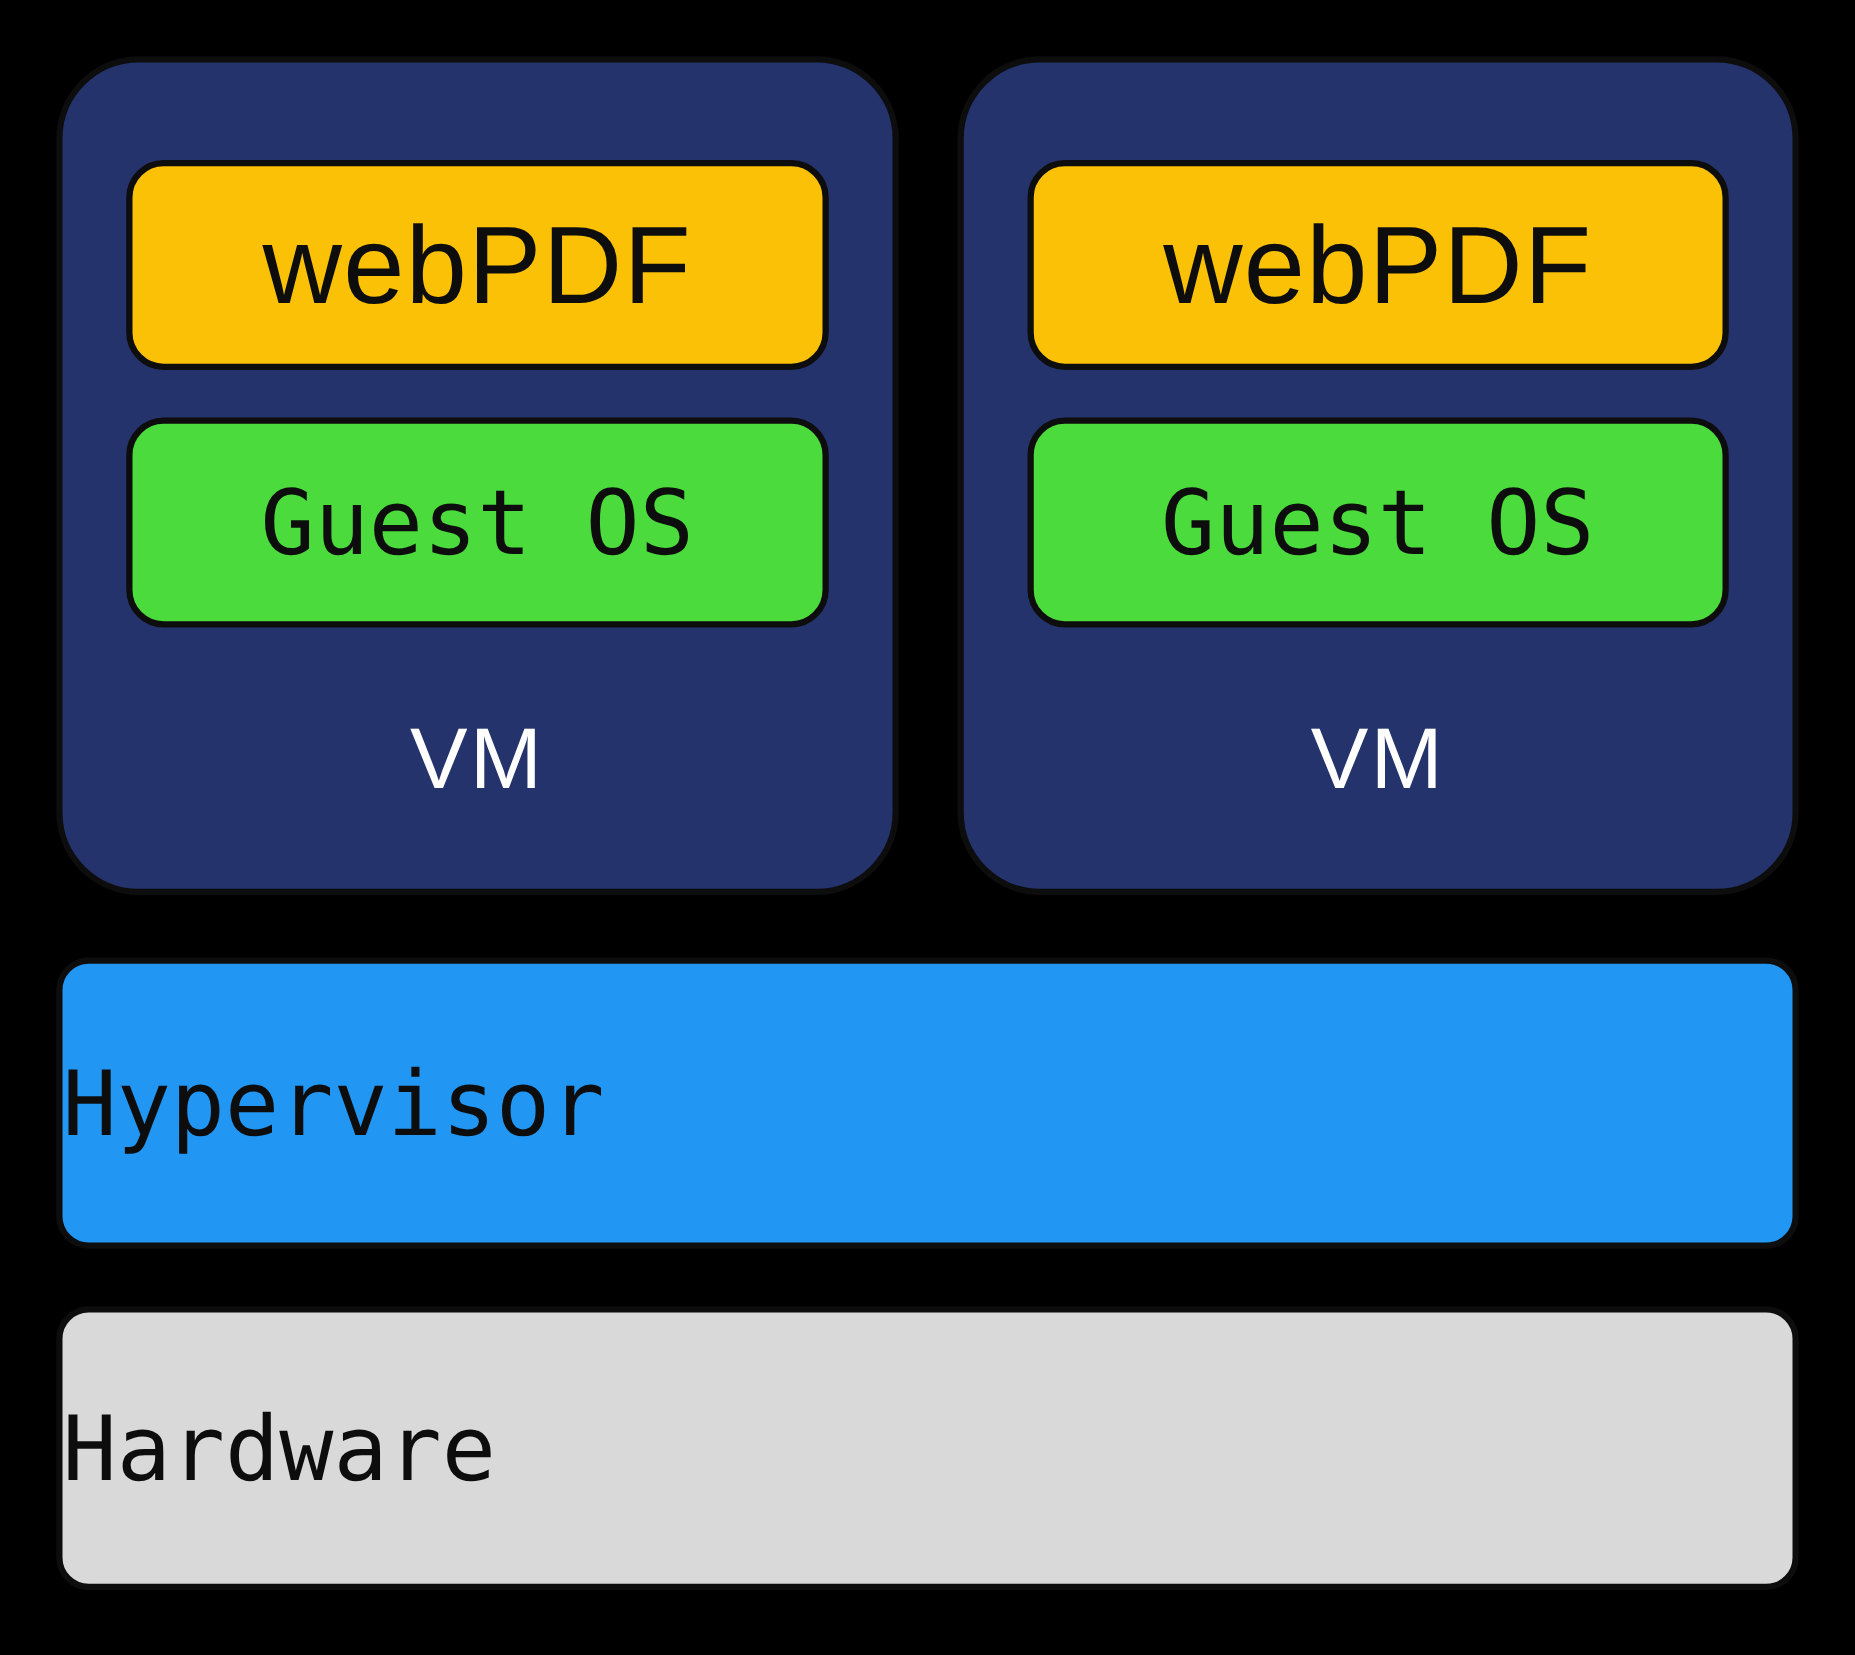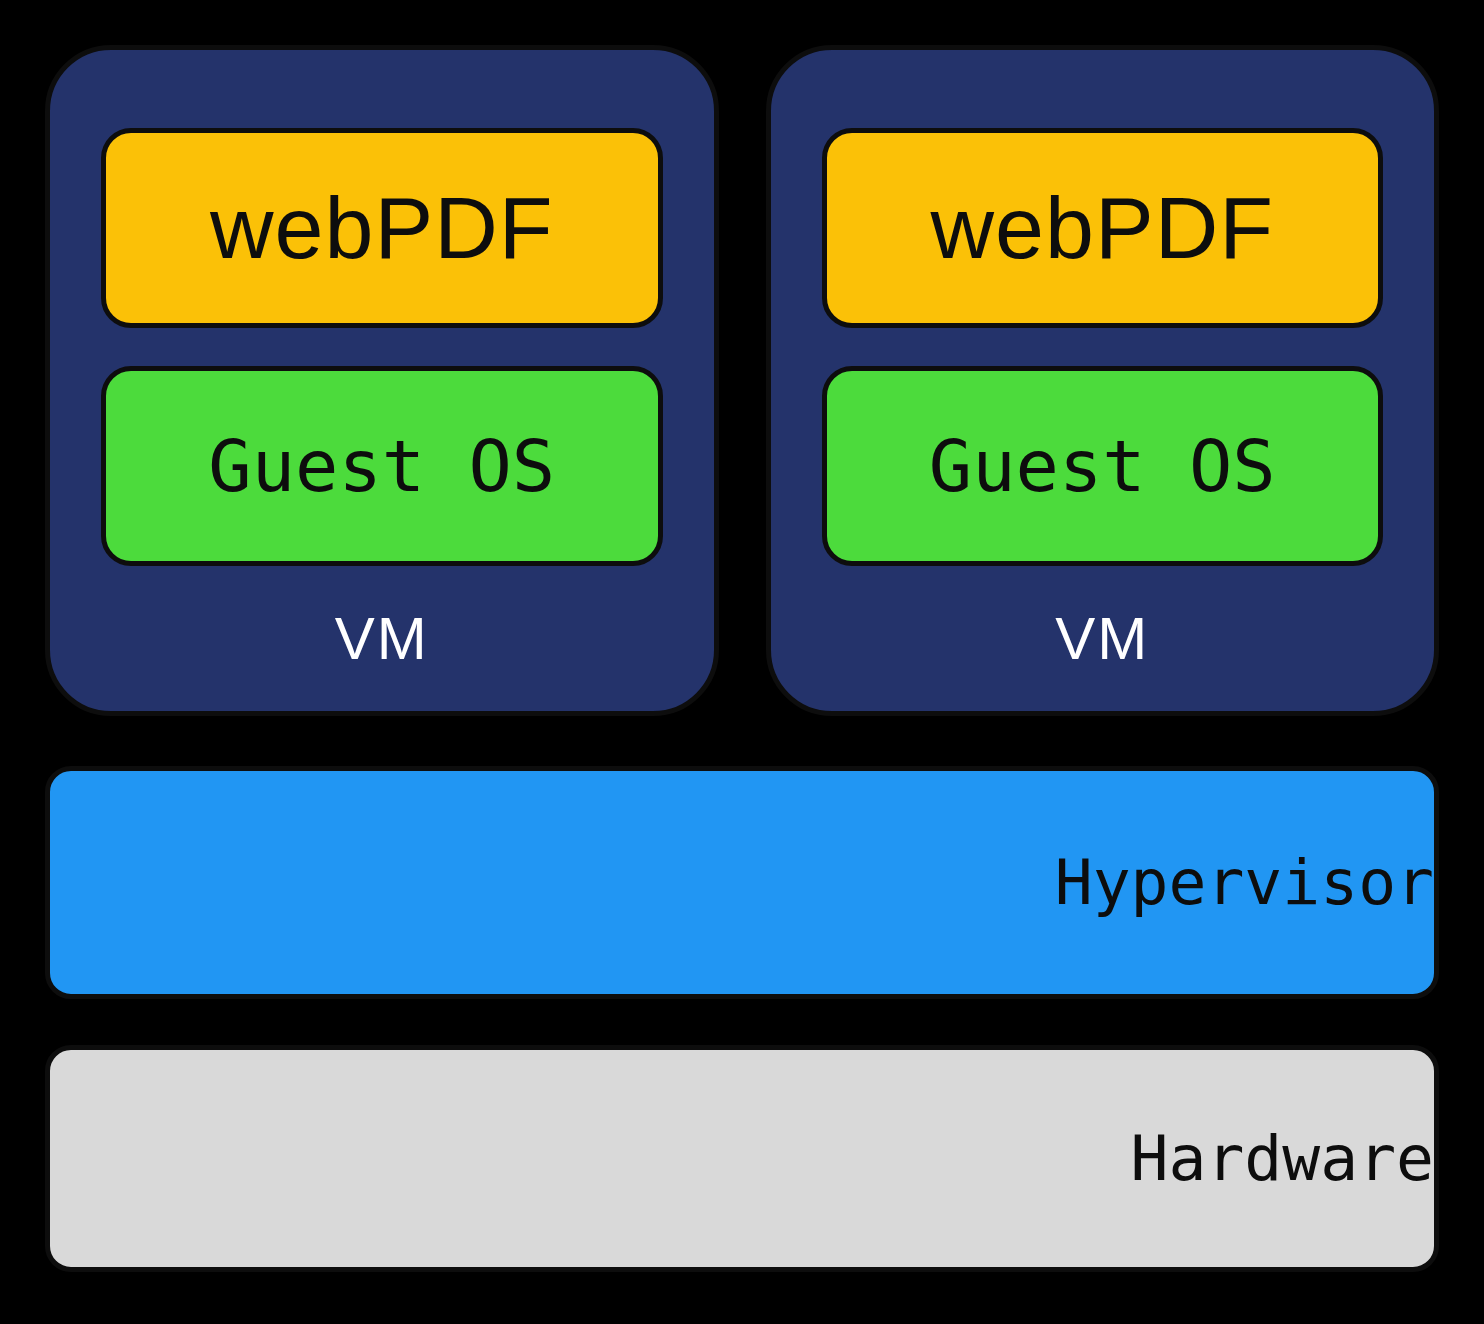--- a/index.html
+++ b/index.html
@@ -36,21 +36,21 @@
   .vm-box {
     flex: 1 1 0;
     background: var(--vm-fill);
     border: 5px solid var(--stroke);
     border-radius: 66px;
     display: flex;
     flex-direction: column;
     padding: 78px 51px 0 51px;
   }
   .inner-box {
-    height: 200px;
+    height: 168px;
     border: 5px solid var(--stroke);
     border-radius: 30px;
     display: flex;
     align-items: center;
     justify-content: center;
     color: var(--text-dark);
   }
   .app-box {
     background: var(--app-fill);
     margin-bottom: 38px;
@@ -63,33 +63,33 @@
     font-family: "DejaVu Sans Mono", monospace;
     font-size: 72px;
   }
   .vm-label {
     flex: 1 1 auto;
     display: flex;
     align-items: center;
     justify-content: center;
     color: var(--text-light);
     font-family: "Liberation Sans", sans-serif;
-    font-size: 60px;
+    font-size: 69px;
     letter-spacing: 2px;
   }
   .bar {
     height: 233px;
     border: 5px solid var(--stroke);
     border-radius: 26px;
     display: flex;
     align-items: center;
-    justify-content: flex-end;
+    justify-content: flex-start;
     color: var(--text-dark);
     font-family: "DejaVu Sans Mono", monospace;
-    font-size: 63px;
+    font-size: 72px;
   }
   .bar.hypervisor {
     margin-top: 50px;
     background: var(--hypervisor-fill);
   }
   .bar.hardware {
     margin-top: 46px;
     height: 227px;
     background: var(--hardware-fill);
   }

